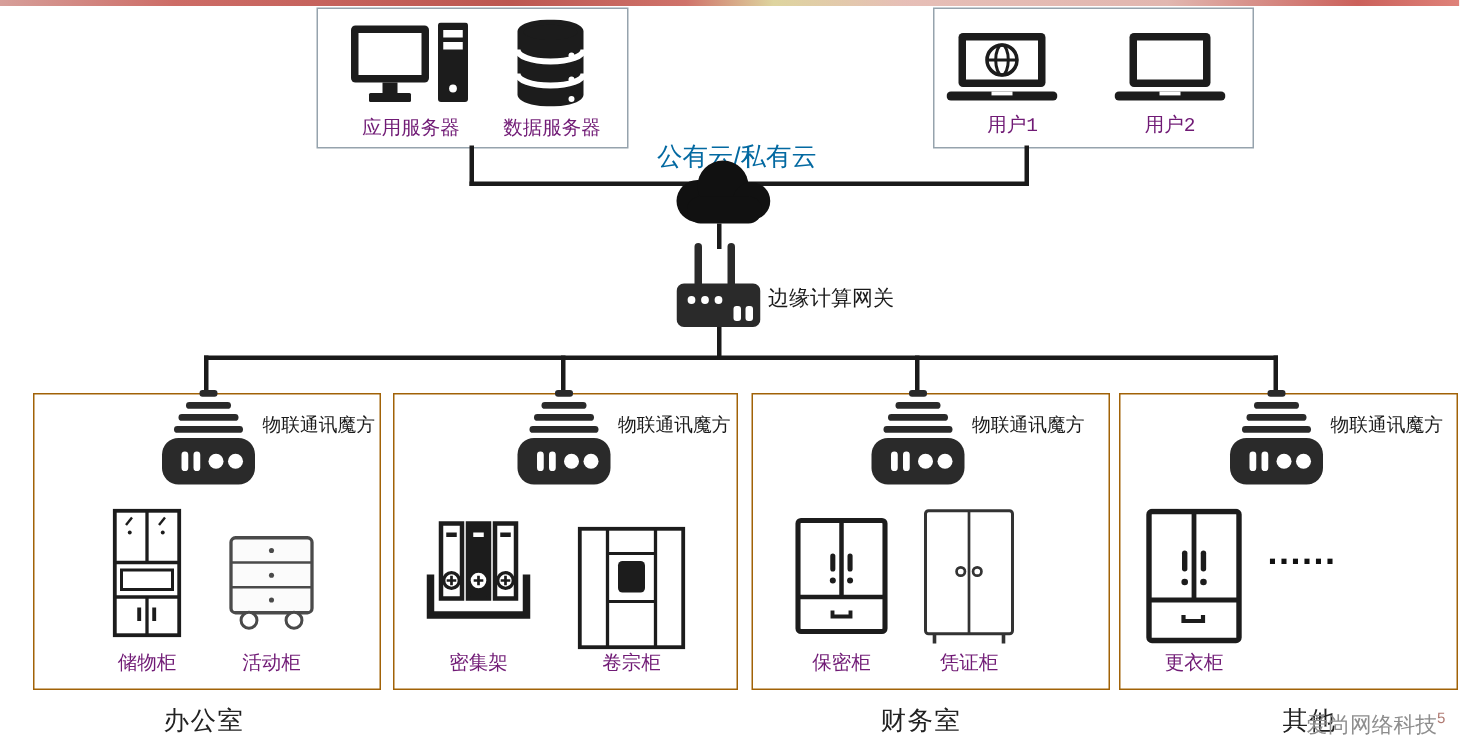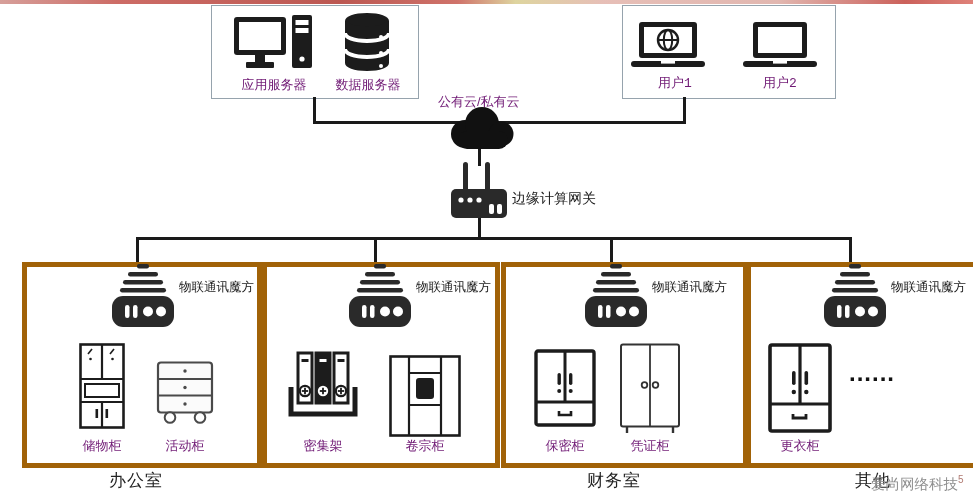--- a/index.html
+++ b/index.html
@@ -2,26 +2,26 @@
 <html><head>
 <meta charset="utf-8">
 <style>
   html,body{margin:0;padding:0;background:#fff;}
   .stage{position:relative;width:973px;height:500px;background:#fff;overflow:hidden;
          font-family:"Liberation Sans","DejaVu Sans",sans-serif;color:#1a1a1a;}
   .topstrip{position:absolute;left:0;top:0;width:973px;height:4px;
     background:linear-gradient(90deg,#cf8e88 0%,#c4524b 12%,#b03a33 35%,#c75a50 47%,#d8cd8e 53%,#e2b3aa 62%,#dcaaa2 80%,#c2453e 93%,#d96c62 100%);
     opacity:.85;}
   .gbox{position:absolute;border:1px solid #96a3ad;background:#fff;}
-  .rbox{position:absolute;border:5px solid #a16207;background:#fff;}
+  .rbox{position:absolute;border:1px solid #a16207;background:#fff;}
   .line{position:absolute;background:#1a1a1a;}
   .lbl{position:absolute;font-size:13px;text-align:center;color:#701a75;font-family:Liberation Mono, monospace;}
   .devlbl{position:absolute;font-size:12.5px;color:#1a1a1a;white-space:nowrap;}
   .roomlbl{position:absolute;font-size:17px;color:#222;text-align:center;width:120px;letter-spacing:1px;}
-  .cloudlbl{position:absolute;font-size:13px;color:#701a75;white-space:nowrap;}
+  .cloudlbl{position:absolute;font-size:17px;color:#0369a1;white-space:nowrap;}
   .gwlbl{position:absolute;font-size:14px;color:#1a1a1a;white-space:nowrap;}
   .ellip{position:absolute;font-size:24px;font-weight:bold;color:#111;letter-spacing:1px;}
   .wm{position:absolute;font-size:14.5px;color:#8e8e8e;white-space:nowrap;margin-left:13px;}
   .wm sup{font-size:10px;color:#b07a72;}
   svg{position:absolute;display:block;}
 </style>
 </head>
 <body>
 
 <div class="stage">

